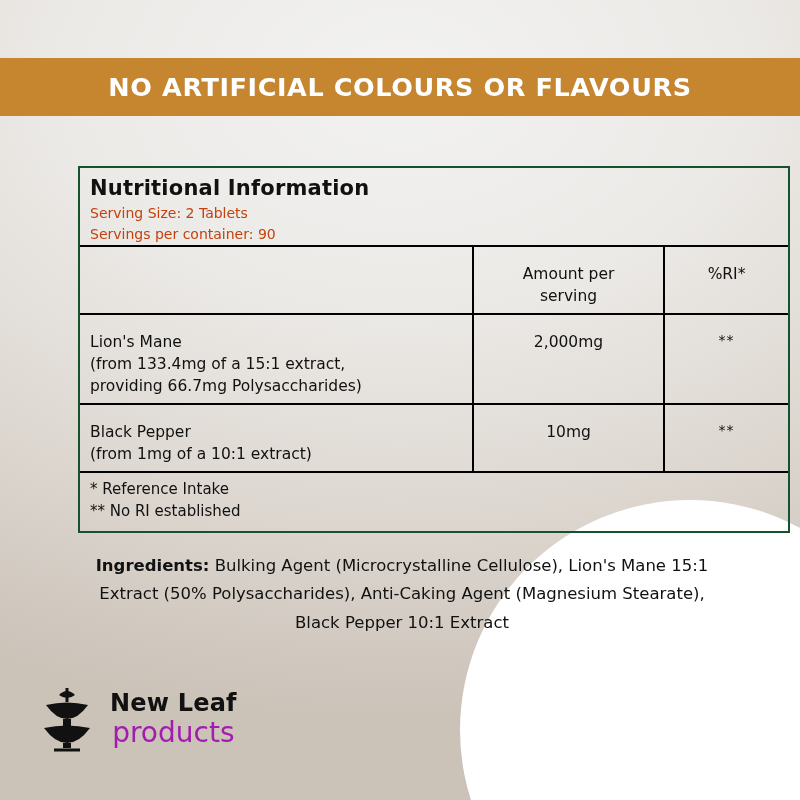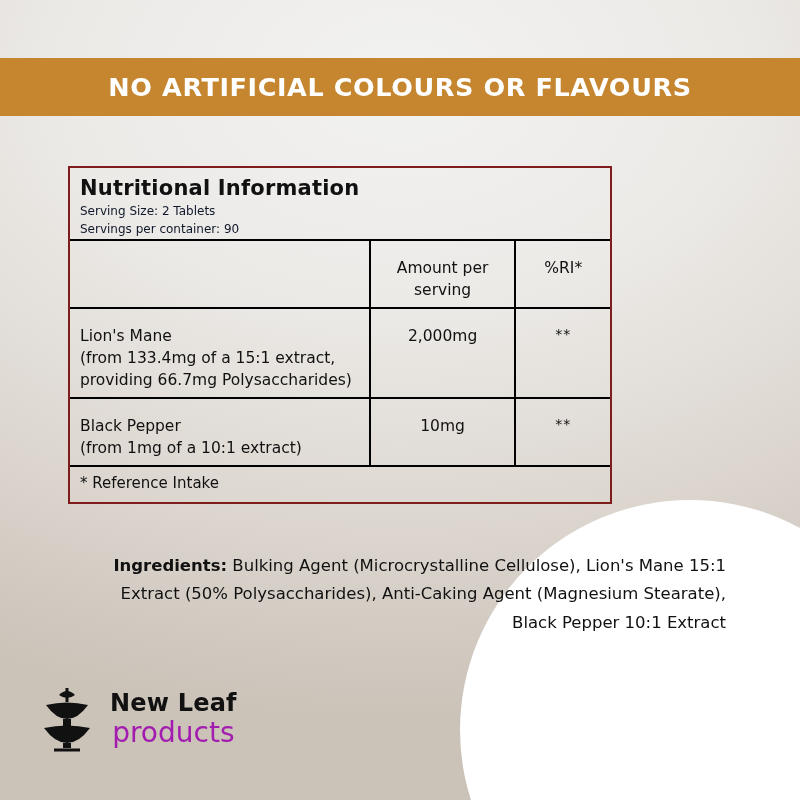--- a/index.html
+++ b/index.html
@@ -56,37 +56,37 @@
     font-size: 25.5px;
     font-weight: bold;
     letter-spacing: 0.6px;
     font-family: "DejaVu Sans", sans-serif;
     white-space: nowrap;
   }
 
   
   .nutri-box {
     position: absolute;
-    left: 68px;
+    left: 78px;
     top: 166px;
-    width: 544px;
-    border: 2px solid #7f1d1d;
+    width: 712px;
+    border: 2px solid #14532d;
     background: transparent;
     box-sizing: border-box;
   }
   .nutri-title {
     font-size: 21px;
     font-weight: bold;
     color: #111;
     padding: 8px 0 2px 10px;
     letter-spacing: 0.2px;
   }
   .nutri-sub {
-    font-size: 12px;
-    color: #0f172a;
+    font-size: 14px;
+    color: #c2410c;
     padding: 1px 0 0 10px;
     line-height: 1.45;
   }
   .nutri-sub:last-of-type {
     padding-bottom: 7px;
   }
   table.nutri-table {
     width: 100%;
     border-collapse: collapse;
     table-layout: fixed;
@@ -134,21 +134,21 @@
     color: #111;
     line-height: 1.5;
   }
 
   
   .ingredients {
     position: absolute;
     left: 78px;
     top: 552px;
     width: 648px;
-    text-align: right;
+    text-align: center;
     font-size: 16.5px;
     color: #111;
     line-height: 1.72;
   }
   .ingredients b {
     font-weight: bold;
   }
 
   
   .brand {
@@ -232,20 +232,21 @@
             <span class="row-sub">(from 1mg of a 10:1 extract)</span>
           </td>
           <td class="c-amount amt-pad">10mg</td>
           <td class="c-ri stars amt-pad">**</td>
         </tr>
       </tbody>
     </table>
 
     <div class="footnotes">
       <div>* Reference Intake</div>
+      <div>** No RI established</div>
     </div>
   </div>
 
   <div class="ingredients">
     <b>Ingredients:</b><span> Bulking Agent (Microcrystalline Cellulose), Lion's Mane 15:1 Extract (50% Polysaccharides), Anti-Caking Agent (Magnesium Stearate), Black Pepper 10:1 Extract</span>
   </div>
 
   <div class="brand">
     <div class="brand-mark">
       <svg viewBox="0 0 58 66" width="58" height="66" aria-hidden="true">

